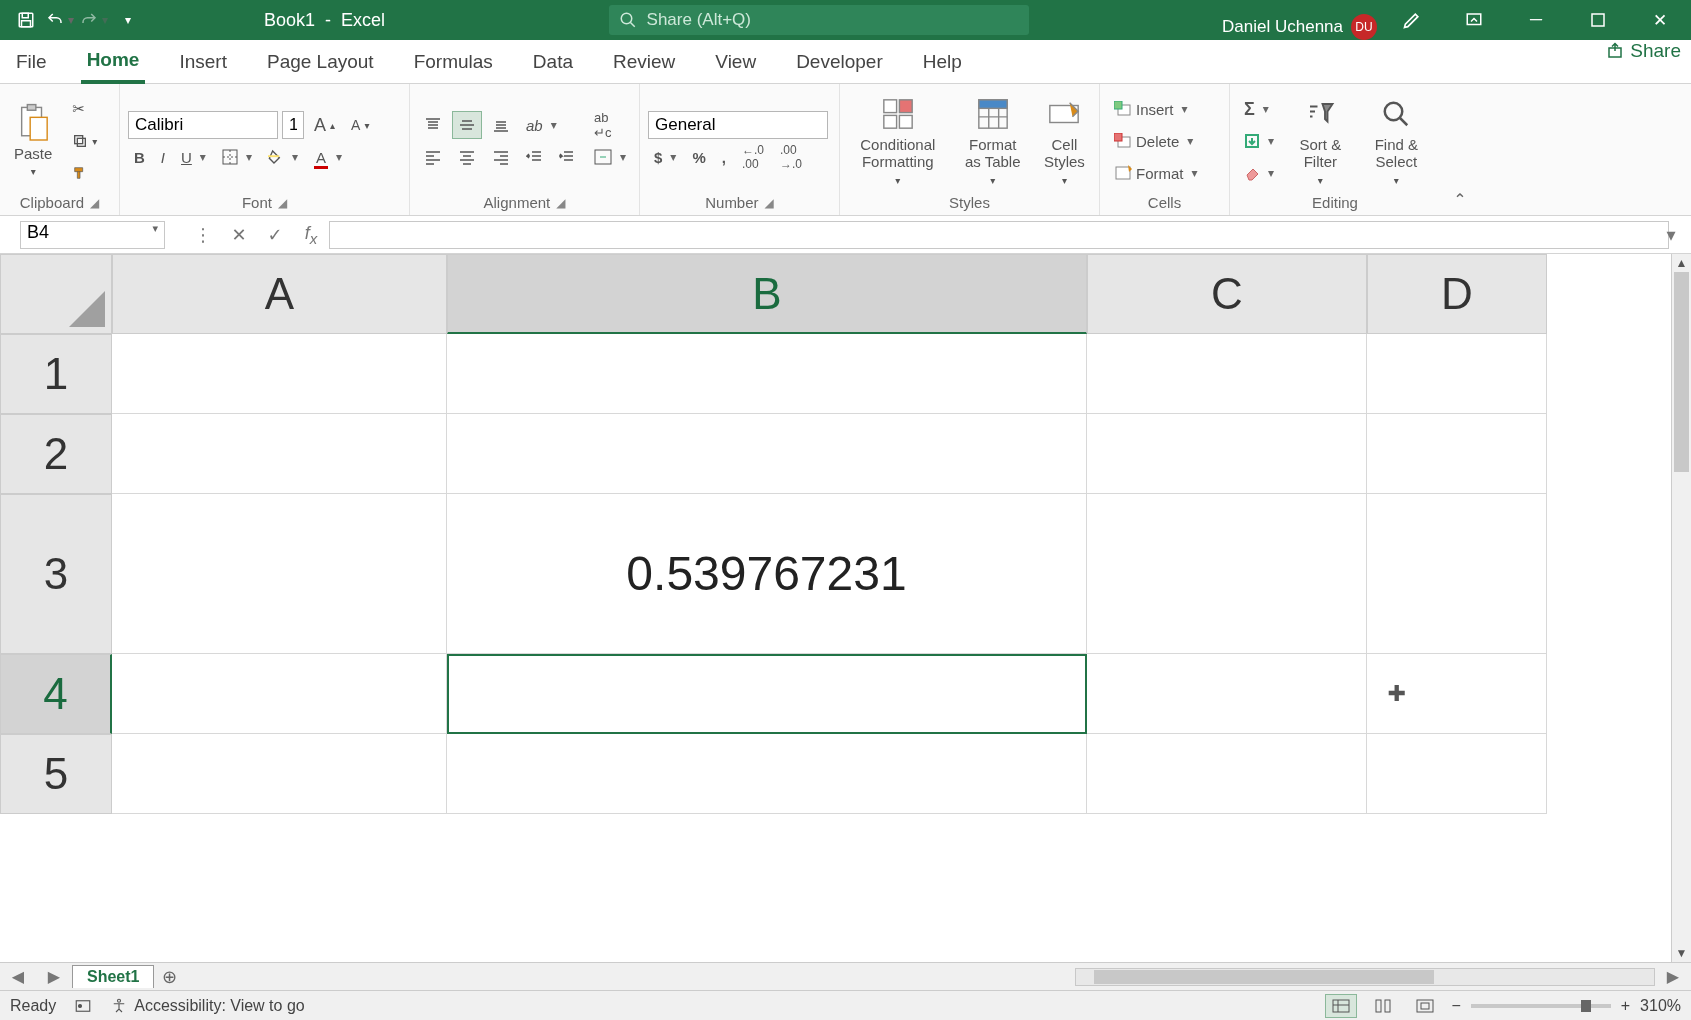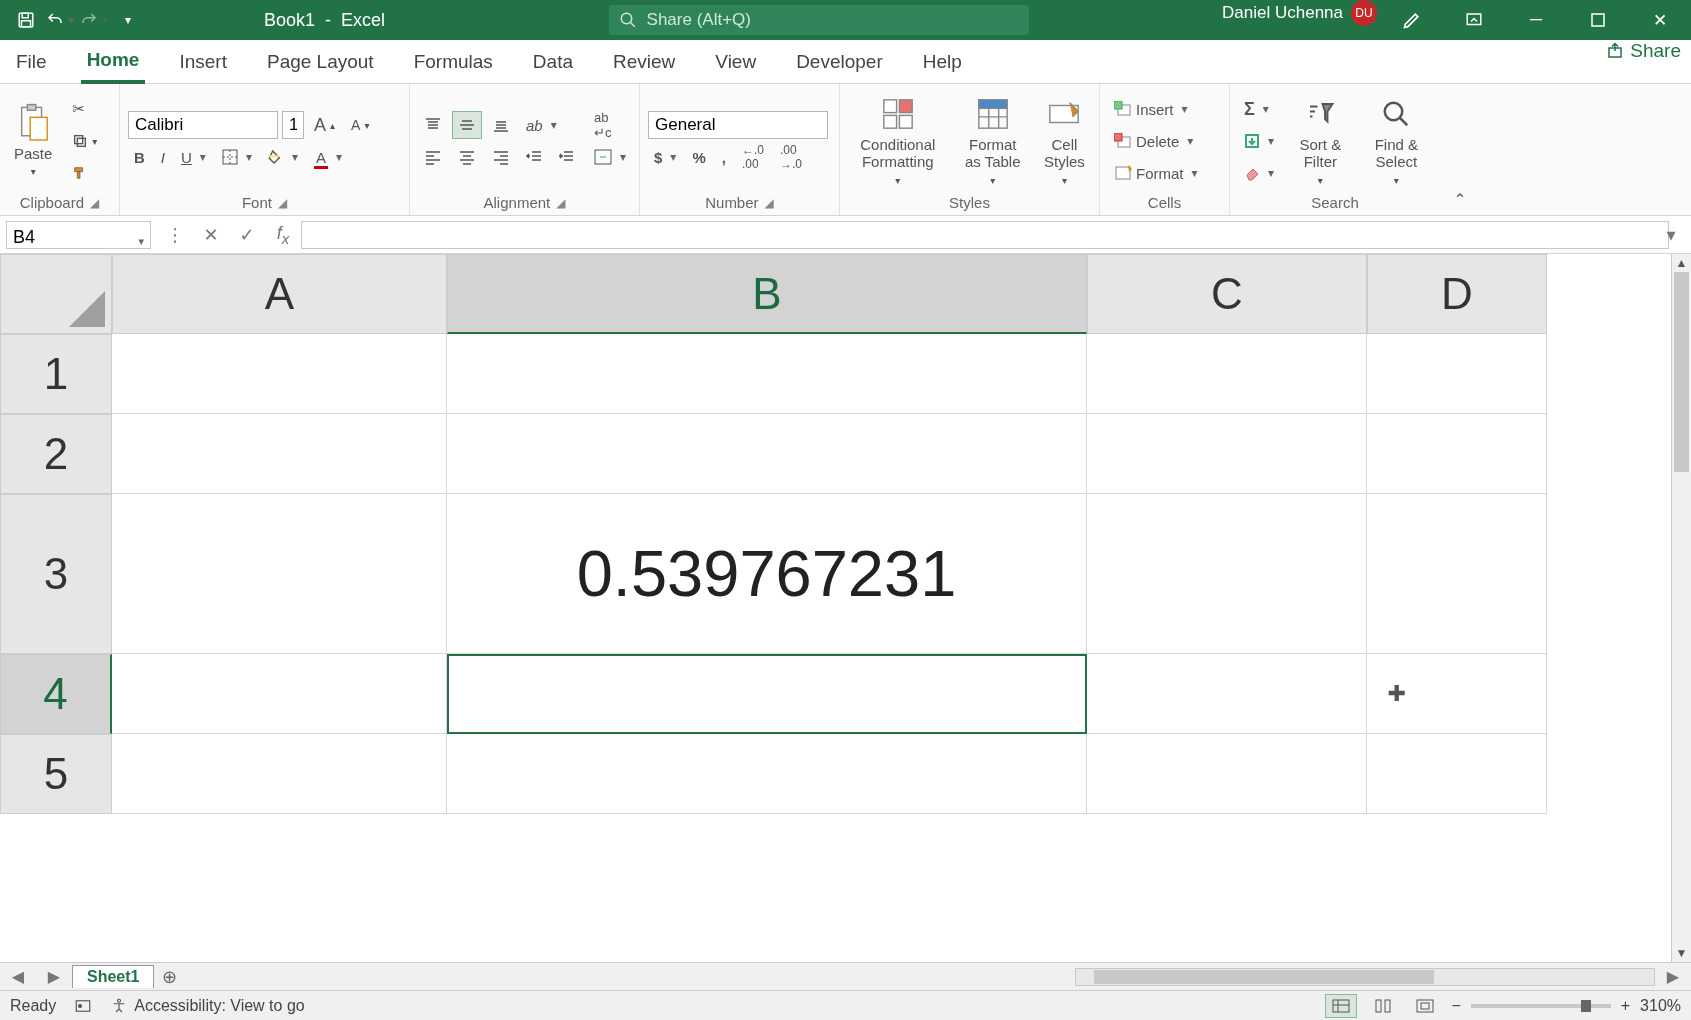--- a/index.html
+++ b/index.html
@@ -4,21 +4,21 @@
 <style>
 * { margin: 0; padding: 0; box-sizing: border-box; font-family: "Segoe UI", Arial, sans-serif; }
 body { background: #fff; width: 1691px; height: 1020px; overflow: hidden; display: flex; flex-direction: column; }
 
 
 .titlebar { background: #217346; height: 40px; display: flex; align-items: center; color: #fff; font-size: 16px; }
 .titlebar .qat { display: flex; align-items: center; gap: 2px; padding: 0 10px; }
 .titlebar .qat .btn { width: 32px; height: 32px; display: flex; align-items: center; justify-content: center; cursor: pointer; border-radius: 2px; }
 .titlebar .title { flex: 0 0 auto; margin-left: 110px; margin-right: auto; font-size: 18px; display: flex; align-items: center; }
 .titlebar .search { flex: 0 0 420px; background: #2f8559; height: 30px; border-radius: 3px; display: flex; align-items: center; padding: 0 10px; gap: 10px; color: #cde8d9; font-size: 17px; margin-left: 30px; }
-.titlebar .right { margin-left: auto; display: flex; align-items: flex-start; gap: 8px; padding-right: 4px; }
+.titlebar .right { margin-left: auto; display: flex; align-items: flex-end; gap: 8px; padding-right: 4px; }
 .titlebar .user { display: flex; align-items: center; gap: 8px; font-size: 17px; }
 .titlebar .avatar { width: 26px; height: 26px; background: #c62828; border-radius: 50%; font-size: 12px; display: flex; align-items: center; justify-content: center; }
 .titlebar .winbtn { width: 54px; height: 40px; display: flex; align-items: center; justify-content: center; font-size: 17px; }
 
 
 .tabs { background: #fff; border-bottom: 1px solid #d4d4d4; height: 44px; display: flex; align-items: flex-start; padding: 0 10px; gap: 28px; font-size: 19px; color: #444; }
 .tabs .tab { height: 44px; display: flex; align-items: center; cursor: pointer; padding: 0 6px; }
 .tabs .tab.active { color: #217346; font-weight: 600; border-bottom: 4px solid #217346; }
 .tabs .share { margin-left: auto; color: #217346; display: flex; align-items: center; gap: 6px; }
 
@@ -32,21 +32,21 @@
 .btncol .ico { width: 36px; height: 36px; display: flex; align-items: center; justify-content: center; font-size: 28px; }
 .smallbtn { height: 28px; padding: 0 6px; display: flex; align-items: center; gap: 4px; cursor: pointer; border-radius: 3px; }
 .rowstack { display: flex; flex-direction: column; gap: 4px; }
 .rowline { display: flex; align-items: center; gap: 4px; }
 select.fake, input.fake { border: 1px solid #b6b6b6; height: 28px; font-size: 17px; padding: 0 6px; background: #fff; }
 .alignbtn { width: 30px; height: 28px; display:flex; align-items:center; justify-content:center; border:1px solid transparent; cursor:pointer; }
 .alignbtn.active { background:#d8e6dc; border-color:#8bb89a; }
 
 
 .fbar { background: #fff; border-bottom: 1px solid #d4d4d4; height: 38px; display: flex; align-items: center; font-size: 18px; }
-.namebox { width: 145px; border: 1px solid #c8c8c8; height: 28px; margin: 0 6px; display: flex; align-items: flex-end; justify-content: space-between; padding: 0 6px; }
+.namebox { width: 145px; border: 1px solid #c8c8c8; height: 28px; margin: 0 20px; display: flex; align-items: flex-start; justify-content: space-between; padding: 0 6px; }
 .fbar .fbbtn { width: 36px; height: 32px; display:flex; align-items:center; justify-content:center; color:#777; cursor:pointer; }
 .fbar .formula { flex:1; height:28px; border:1px solid #c8c8c8; margin-right:22px; display:flex; align-items:center; padding:0 8px; font-family: "Segoe UI", Arial; }
 
 
 .gridwrap { flex:1; display:flex; overflow:hidden; position:relative; }
 .grid { flex:1; display:grid; grid-template-columns: 112px 335px 640px 280px 180px; grid-template-rows: 80px 80px 80px 160px 80px 80px; font-size: 45px; color:#222; }
 .grid .hdr { background:#e6e6e6; border:1px solid #ccc; display:flex; align-items:center; justify-content:center; font-size:44px; color:#333; font-weight:400;}
 .grid .colhdr.sel { background:#d3d3d3; color:#1a6b3f; border-bottom:2px solid #217346; }
 .grid .rowhdr.sel { background:#d3d3d3; color:#1a6b3f; border-right:2px solid #217346; }
 .grid .corner { background:#e6e6e6; border:1px solid #ccc; position:relative; }
@@ -466,21 +466,21 @@
             <svg width="30" height="30" viewBox="0 0 24 24" fill="none" stroke="#555" stroke-width="2">
               <circle cx="10" cy="10" r="7"></circle>
               <path d="M21 21l-6-6"></path>
             </svg>
           </div>
         <span>Find &amp; Select</span>
           <span style="font-size:10px">▾</span>
       </div>
     </div>
     <div class="label">
-        <span>Search</span>
+        <span>Editing</span>
       </div>
   </div>
   <div style="width:40px;display:flex;align-items:flex-end;justify-content:center;padding-bottom:6px">
     <span style="font-size:16px;color:#666;cursor:pointer">⌃</span>
   </div>
 </div>
 
 <div class="fbar">
   <div class="namebox">
     <span>B4</span>
@@ -511,21 +511,21 @@
     <div class="cell"></div>
 
     <div class="hdr rowhdr">2</div>
     <div class="cell"></div>
     <div class="cell"></div>
     <div class="cell"></div>
     <div class="cell"></div>
 
     <div class="hdr rowhdr">3</div>
     <div class="cell"></div>
-    <div class="cell" style="font-size:65px;justify-content:center">0.539767231</div>
+    <div class="cell" style="font-size:48px;justify-content:center">0.539767231</div>
     <div class="cell"></div>
     <div class="cell"></div>
 
     <div class="hdr rowhdr sel">4</div>
     <div class="cell"></div>
     <div class="cell selected"></div>
     <div class="cell">
         <span style="font-size:22px;color:#555;position:relative;left:60px">✚</span>
       </div>
     <div class="cell"></div>

